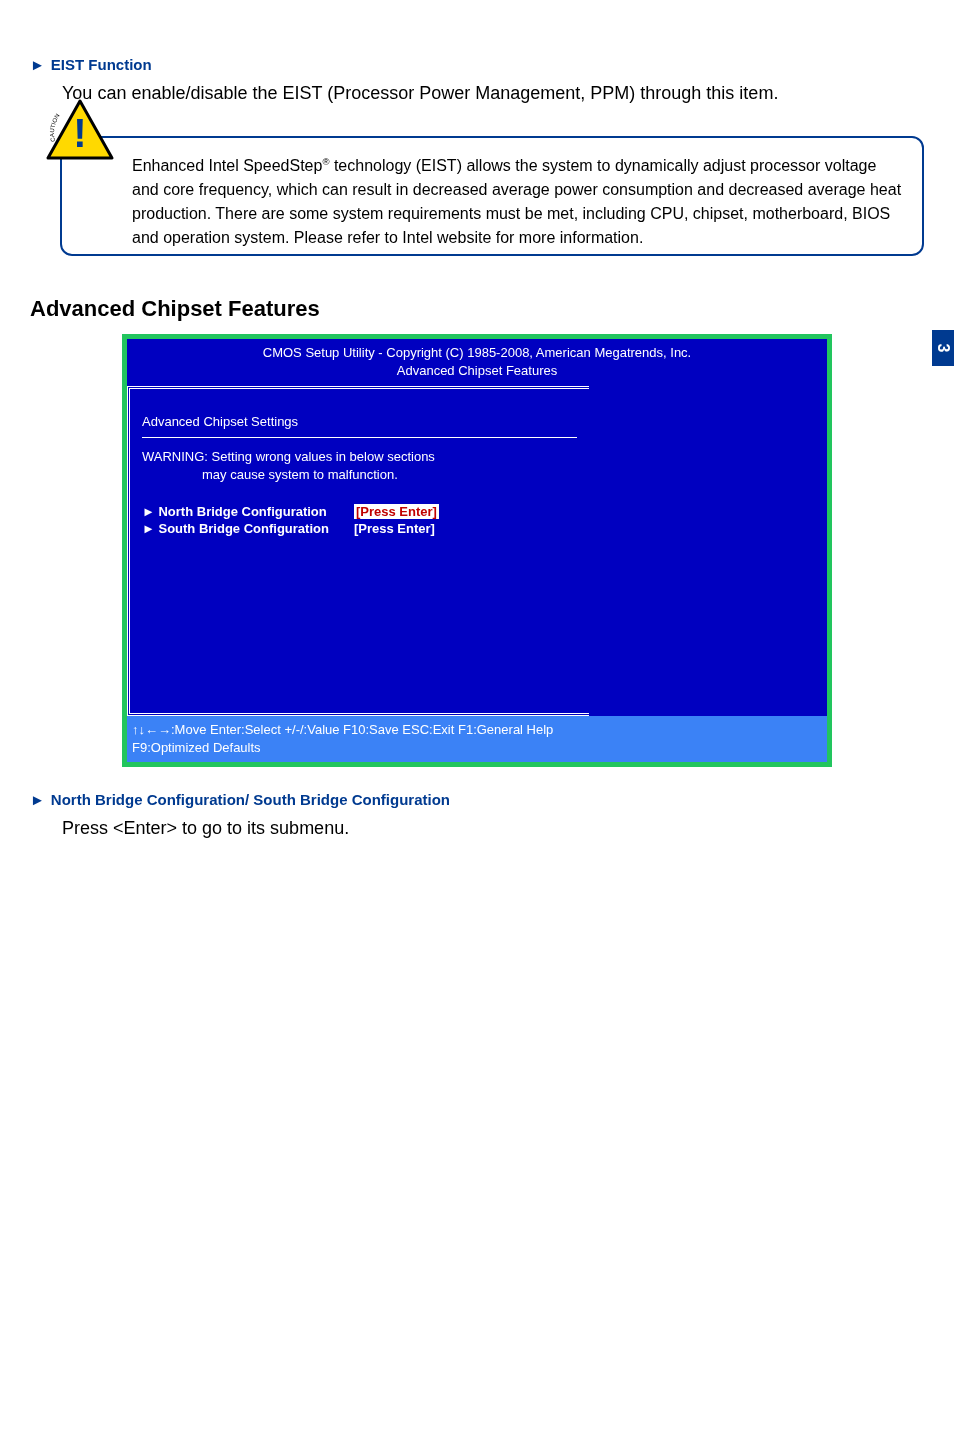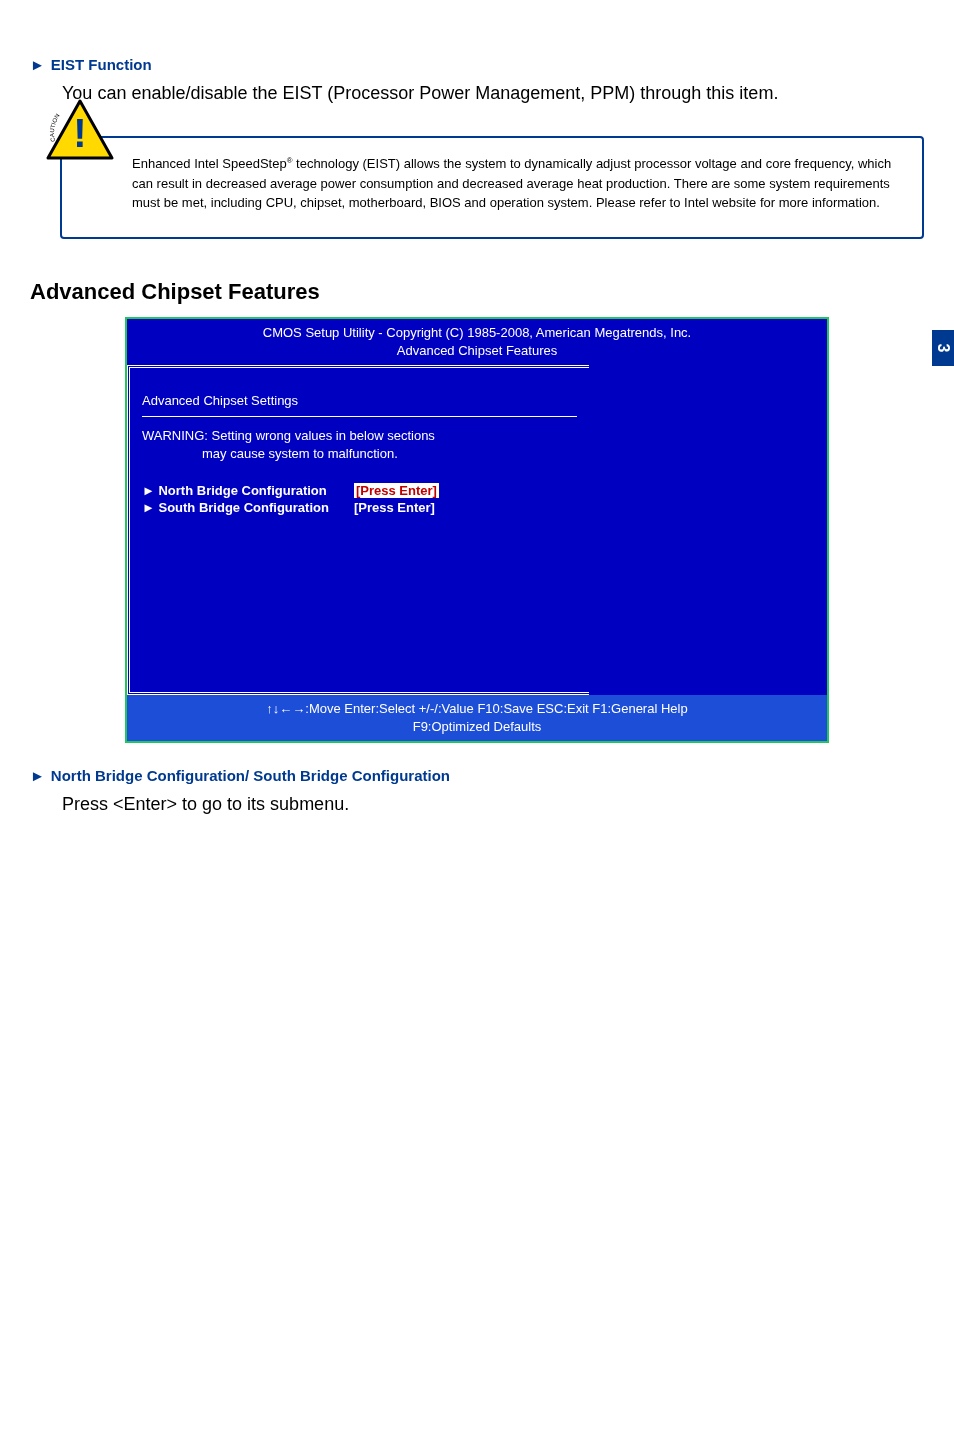--- a/index.html
+++ b/index.html
@@ -26,23 +26,23 @@
       font-size: 18px;
       line-height: 1.4;
       margin-bottom: 24px;
     }
     .caution-wrap {
       position: relative;
       margin: 30px 0 40px 30px;
     }
     .caution-box {
       border: 2px solid #003a90;
-      border-radius: 4px;
-      padding: 16px 20px 24px 70px;
-      font-size: 13px;
+      border-radius: 12px;
+      padding: 16px 20px 4px 70px;
+      font-size: 16px;
       line-height: 1.5;
     }
     .caution-icon {
       position: absolute;
       left: -15px;
       top: -38px;
     }
     .caution-icon svg {
       width: 70px;
       height: 70px;
@@ -52,21 +52,21 @@
       vertical-align: super;
     }
     h2.page-heading {
       font-size: 22px;
       font-weight: bold;
       margin: 30px 0 12px 0;
     }
     .bios-box {
       width: 700px;
       margin: 0 auto 24px auto;
-      border: 2px solid #22c55e;
+      border: 5px solid #22c55e;
       font-family: Arial, sans-serif;
       font-size: 13px;
     }
     .bios-title {
       background: #0000c0;
       color: #fff;
       text-align: center;
       padding: 5px;
       line-height: 1.4;
     }
@@ -124,23 +124,23 @@
       padding: 0 2px;
     }
     .bios-enter-nohl {
       color: #fff;
     }
     .bios-help-text {
       margin-top: 8px;
       line-height: 1.4;
     }
     .bios-footer {
-      background: #1d4ed8;
-      color: #fff;
-      text-align: center;
+      background: #3b82f6;
+      color: #fff;
+      text-align: left;
       padding: 5px;
       line-height: 1.4;
     }
     .side-tab {
       position: absolute;
       right: 0;
       top: 330px;
       background: #003a90;
       color: #fff;
       width: 22px;

